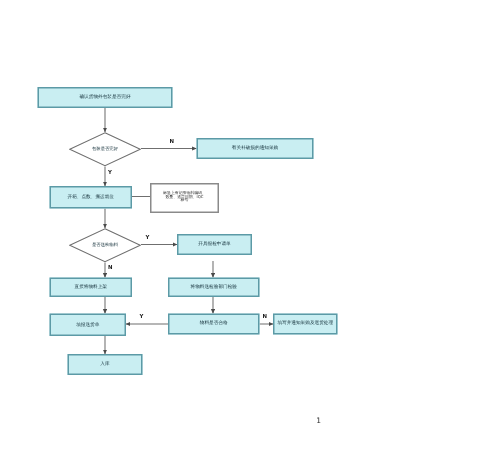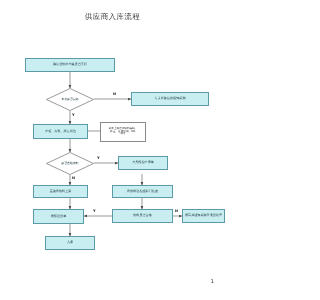--- a/index.html
+++ b/index.html
@@ -49,21 +49,20 @@
   #pageno{
     position:absolute;right:11px;bottom:16px;
     font-size:5px;color:#2b2b2b;
   }
 </style>
 </head>
 <body>
 
 <div id="page">
 
-  <div id="title">供应商入库流程</div>
 
   <svg id="wires" viewBox="0 0 225 300" xmlns="http://www.w3.org/2000/svg">
     <defs>
       <marker id="ah" markerWidth="5" markerHeight="5" refX="4.2" refY="2" orient="auto">
         <path d="M0,0 L4.4,2 L0,4 z" fill="#4a4a4a"></path>
       </marker>
     </defs>
     <g stroke="#6f6f6f" stroke-width="0.7" fill="none" marker-end="url(#ah)">
 
       <path d="M70,72 L70,88"></path>

